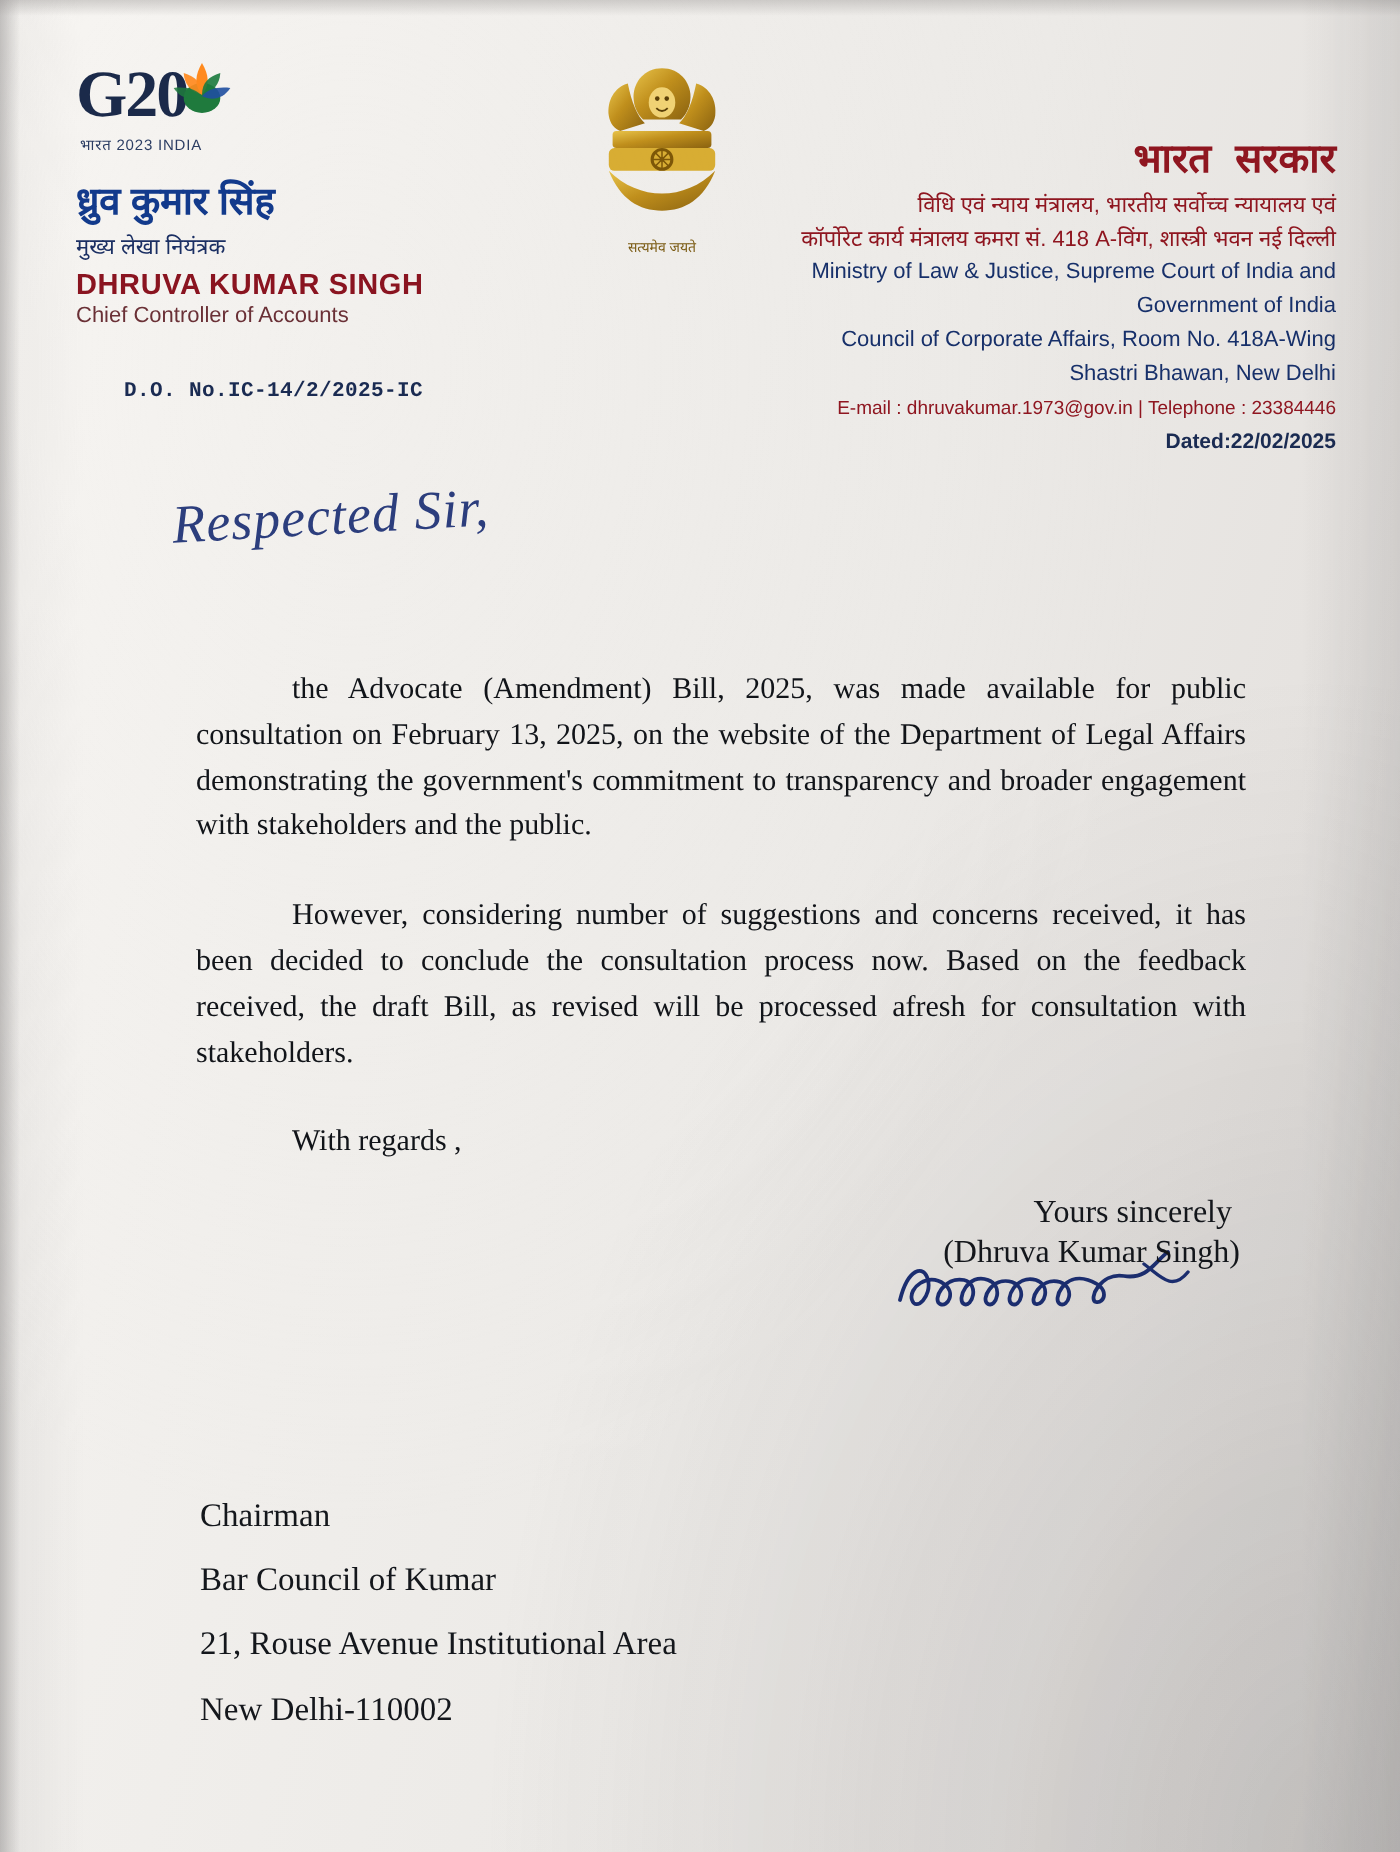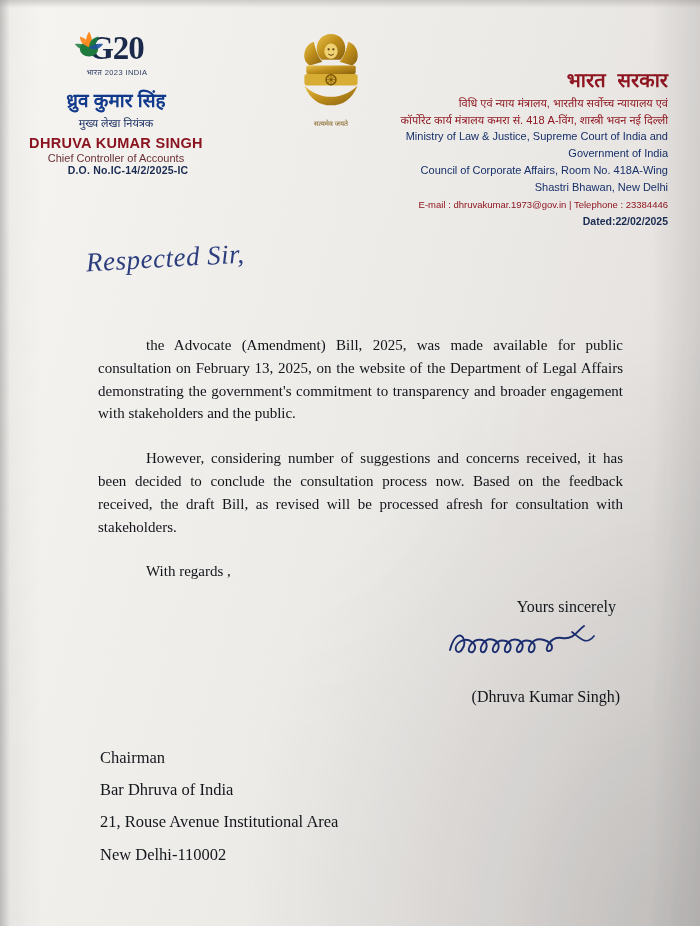--- a/index.html
+++ b/index.html
@@ -55,24 +55,23 @@
     position: absolute;
     top: 24px;
     left: 0;
     right: 0;
     height: 200px;
   }
 
   
   .g20 {
     position: absolute;
-    left: 26px;
+    left: 38px;
     top: 8px;
     width: 180px;
-    text-align: center;
   }
   .g20-mark {
     font-family: "Liberation Serif", serif;
     font-size: 33px;
     font-weight: bold;
     color: #1b2a4a;
     letter-spacing: -1px;
     line-height: 1;
     position: relative;
     display: inline-block;
@@ -113,25 +112,26 @@
     letter-spacing: .3px;
     font-family: "Liberation Sans", sans-serif;
   }
   .desig-en {
     font-size: 11px;
     color: #6a3036;
     margin-top: 1px;
     font-family: "Liberation Sans", sans-serif;
   }
   .dono {
+    margin-top: 26px;
     margin-left: 24px;
     font-size: 10.5px;
     font-weight: bold;
     color: #1a2b52;
-    font-family: Liberation Sans, sans-serif;
+    font-family: Liberation Mono, monospace;
     letter-spacing: .2px;
   }
 
   
   .emblem {
     position: absolute;
     left: 292px;
     top: 6px;
     width: 78px;
     text-align: center;
@@ -224,21 +224,21 @@
   .sign-img {
     position: absolute;
     right: 88px;
     top: 622px;
     width: 168px;
     height: 44px;
   }
   .sign-name {
     position: absolute;
     right: 80px;
-    top: 688px;
+    top: 618px;
     font-family: "Liberation Serif", serif;
     font-size: 16px;
     color: #14171c;
     padding-left: 11px;
   }
 
   .addressee {
     position: absolute;
     left: 100px;
     top: 742px;
@@ -338,17 +338,17 @@
     <svg viewBox="0 0 168 44" width="168" height="44" aria-hidden="true">
       <path d="M6 28 C10 12 18 10 20 18 C22 26 14 34 12 28 C10 22 20 14 28 20 C34 24 30 32 26 30 C22 28 28 16 38 18 C46 20 42 32 38 30 C34 28 40 14 50 18 C58 21 54 32 50 30 C46 28 52 16 62 19 C70 22 66 32 62 30 C58 28 64 15 74 18 C82 21 78 31 74 30 C70 29 76 16 86 19 C94 22 90 32 86 30 C82 28 88 14 100 18 C112 22 108 30 104 29 C100 28 106 14 118 16 C130 18 134 8 140 4" fill="none" stroke="#1c2f74" stroke-width="1.9" stroke-linecap="round"></path>
       <path d="M128 10 C136 16 142 24 150 14" fill="none" stroke="#1c2f74" stroke-width="1.7" stroke-linecap="round"></path>
     </svg>
   </span>
 
   <div class="sign-name">(Dhruva Kumar Singh)</div>
 
   <div class="addressee">
     <div>Chairman</div>
-    <div>Bar Dhruva of India</div>
+    <div>Bar Council of Kumar</div>
     <div>21, Rouse Avenue Institutional Area</div>
     <div>New Delhi-110002</div>
   </div>
 </div>
 
 </body></html>

